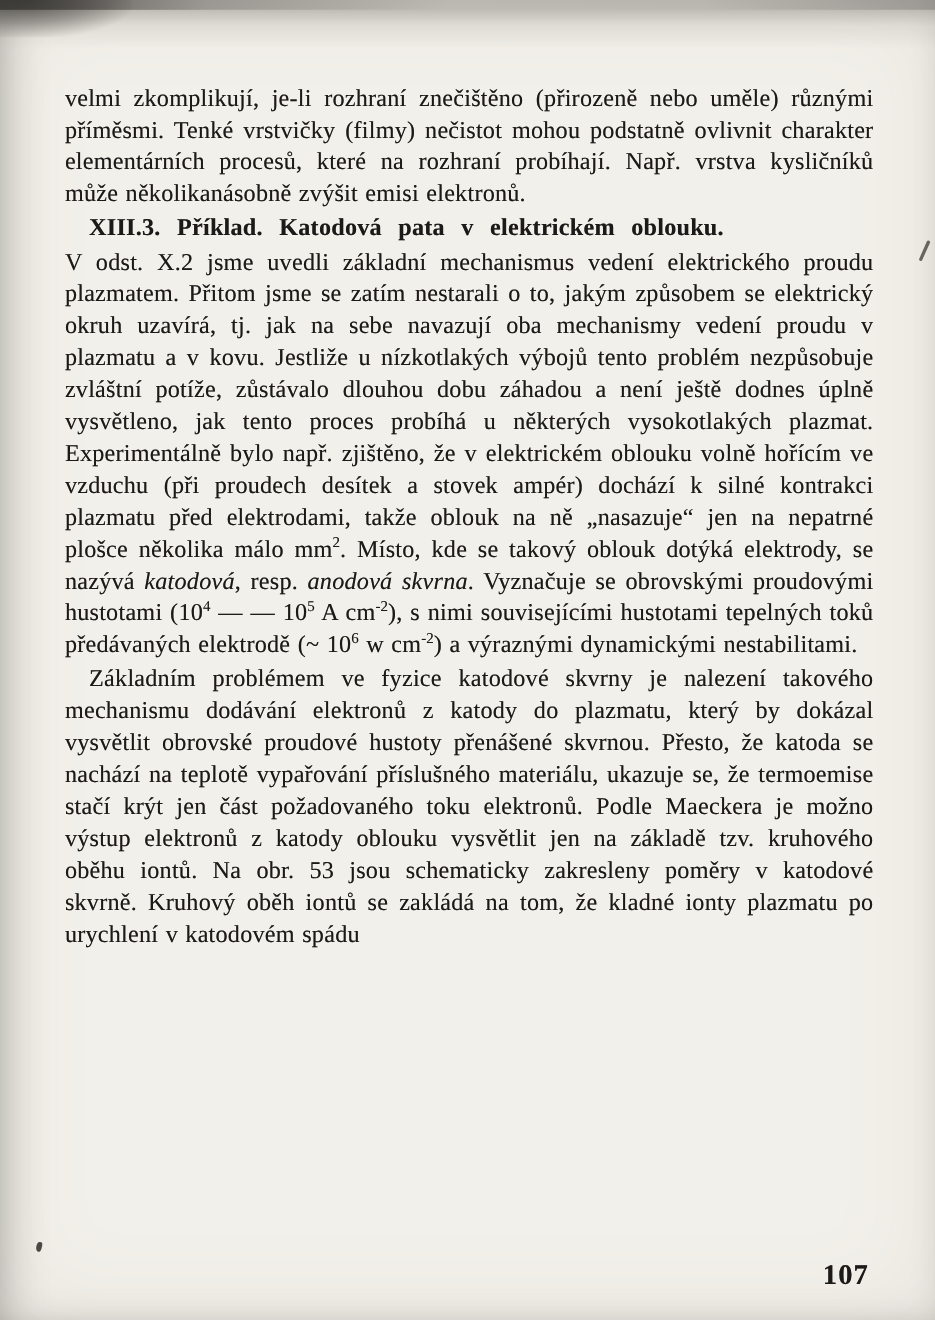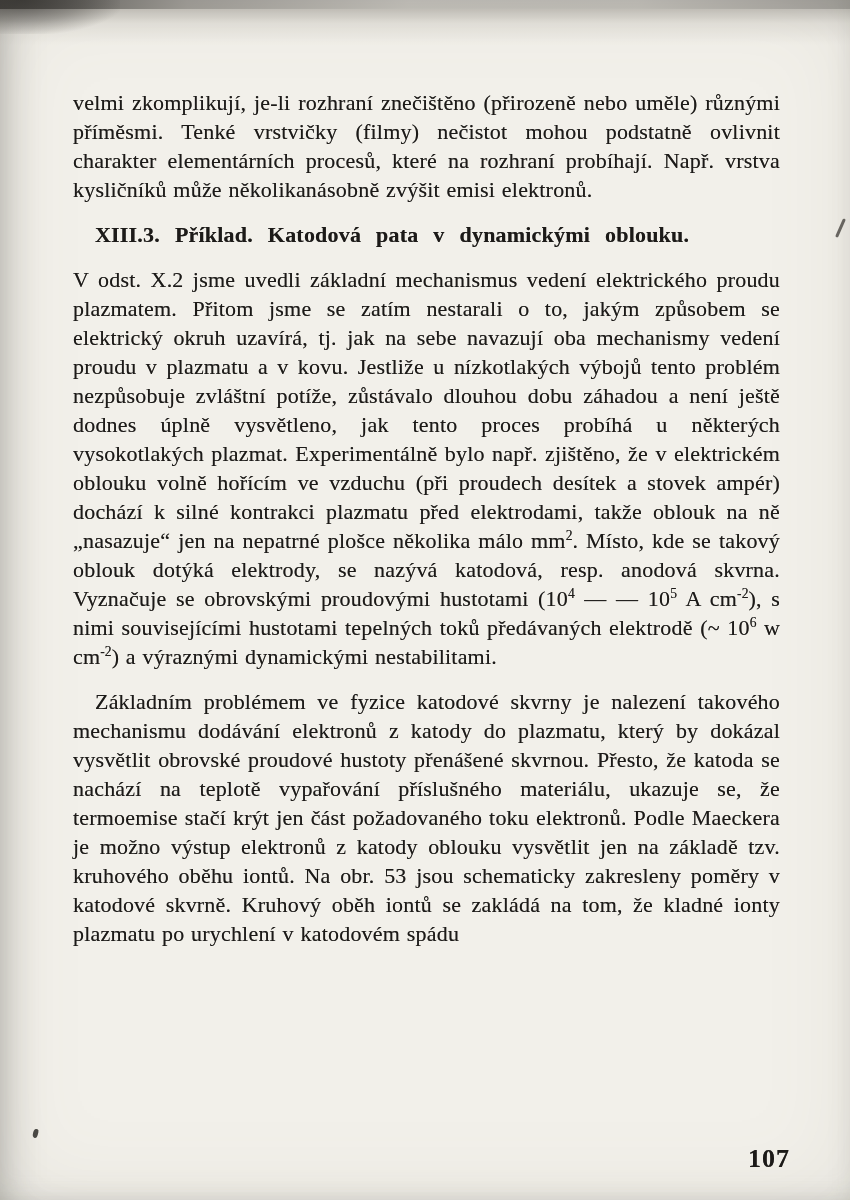--- a/index.html
+++ b/index.html
@@ -65,37 +65,37 @@
     transform: rotate(14deg);
     pointer-events: none;
   }
   .page-text {
     position: absolute;
     top: 72px;
     left: 57px;
     right: 54px;
   }
   .para {
-    margin: 16px;
+    margin: 2px;
     font-size: 22px;
     line-height: 29px;
     text-align: justify;
     letter-spacing: 0.2px;
     word-spacing: 1px;
     text-shadow: 0 0 0.5px rgba(28, 26, 24, 0.55);
   }
   .para.heading {
     font-weight: bold;
     word-spacing: 0.42em;
     margin-top: 2px;
     margin-bottom: 2px;
     text-align: left;
   }
   .para.indent { text-indent: 22px; }
-  .it { }
+  .it { font-style: italic; }
   sup {
     font-size: 0.62em;
     line-height: 0;
     vertical-align: super;
     letter-spacing: 0;
   }
   .page-number {
     position: absolute;
     right: 60px;
     bottom: 26px;
@@ -110,19 +110,19 @@
 
 <div class="book-page">
   <div class="scan-top-strip"></div>
   <div class="scan-top-fade"></div>
   <div class="scan-top-left-blotch"></div>
   <div class="scan-mark-right"></div>
   <div class="scan-mark-bottom-left"></div>
 
   <div class="page-text">
       <p class="para body"><span>velmi zkomplikují, je-li rozhraní znečištěno (přirozeně nebo uměle) různými příměsmi. Tenké vrstvičky (filmy) nečistot mohou podstatně ovlivnit charakter elementárních procesů, které na rozhraní probíhají. Např. vrstva kysličníků může několikanásobně zvýšit emisi elektronů.</span></p>
-      <p class="para heading indent"><span>XIII.3. Příklad. Katodová pata v dynamickými oblouku.</span></p>
+      <p class="para heading indent"><span>XIII.3. Příklad. Katodová pata v elektrickém oblouku.</span></p>
       <p class="para body"><span>V odst. X.2 jsme uvedli základní mechanismus vedení elektrického proudu plazmatem. Přitom jsme se zatím nestarali o to, jakým způsobem se elektrický okruh uzavírá, tj. jak na sebe navazují oba mechanismy vedení proudu v plazmatu a v kovu. Jestliže u nízkotlakých výbojů tento problém nezpůsobuje zvláštní potíže, zůstávalo dlouhou dobu záhadou a není ještě dodnes úplně vysvětleno, jak tento proces probíhá u některých vysokotlakých plazmat. Experimentálně bylo např. zjištěno, že v elektrickém oblouku volně hořícím ve vzduchu (při proudech desítek a stovek ampér) dochází k silné kontrakci plazmatu před elektrodami, takže oblouk na ně „nasazuje“ jen na nepatrné plošce několika málo mm</span><sup>2</sup><span>. Místo, kde se takový oblouk dotýká elektrody, se nazývá </span><span class="it">katodová</span><span>, resp. </span><span class="it">anodová skvrna</span><span>. Vyznačuje se obrovskými proudovými hustotami (10</span><sup>4</sup><span> — — 10</span><sup>5</sup><span> A cm</span><sup>-2</sup><span>), s nimi souvisejícími hustotami tepelných toků předávaných elektrodě (~ 10</span><sup>6</sup><span> w cm</span><sup>-2</sup><span>) a výraznými dynamickými nestabilitami.</span></p>
       <p class="para body indent"><span>Základním problémem ve fyzice katodové skvrny je nalezení takového mechanismu dodávání elektronů z katody do plazmatu, který by dokázal vysvětlit obrovské proudové hustoty přenášené skvrnou. Přesto, že katoda se nachází na teplotě vypařování příslušného materiálu, ukazuje se, že termoemise stačí krýt jen část požadovaného toku elektronů. Podle Maeckera je možno výstup elektronů z katody oblouku vysvětlit jen na základě tzv. kruhového oběhu iontů. Na obr. 53 jsou schematicky zakresleny poměry v katodové skvrně. Kruhový oběh iontů se zakládá na tom, že kladné ionty plazmatu po urychlení v katodovém spádu</span></p>
     </div>
 
   <div class="page-number">107</div>
 </div>
 
 </body></html>

